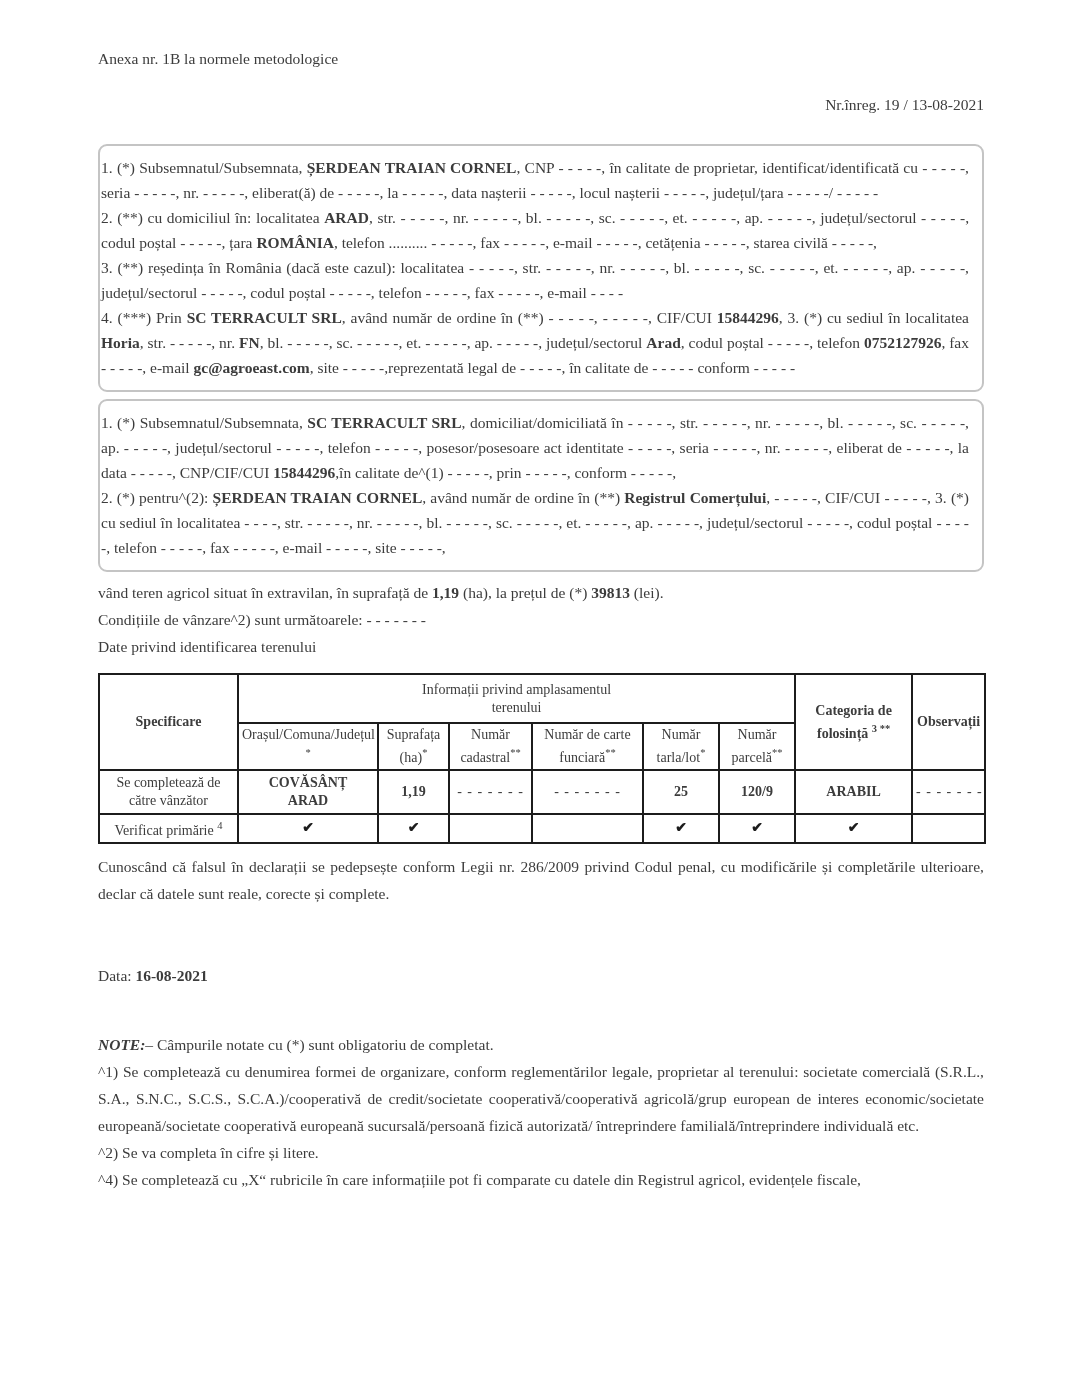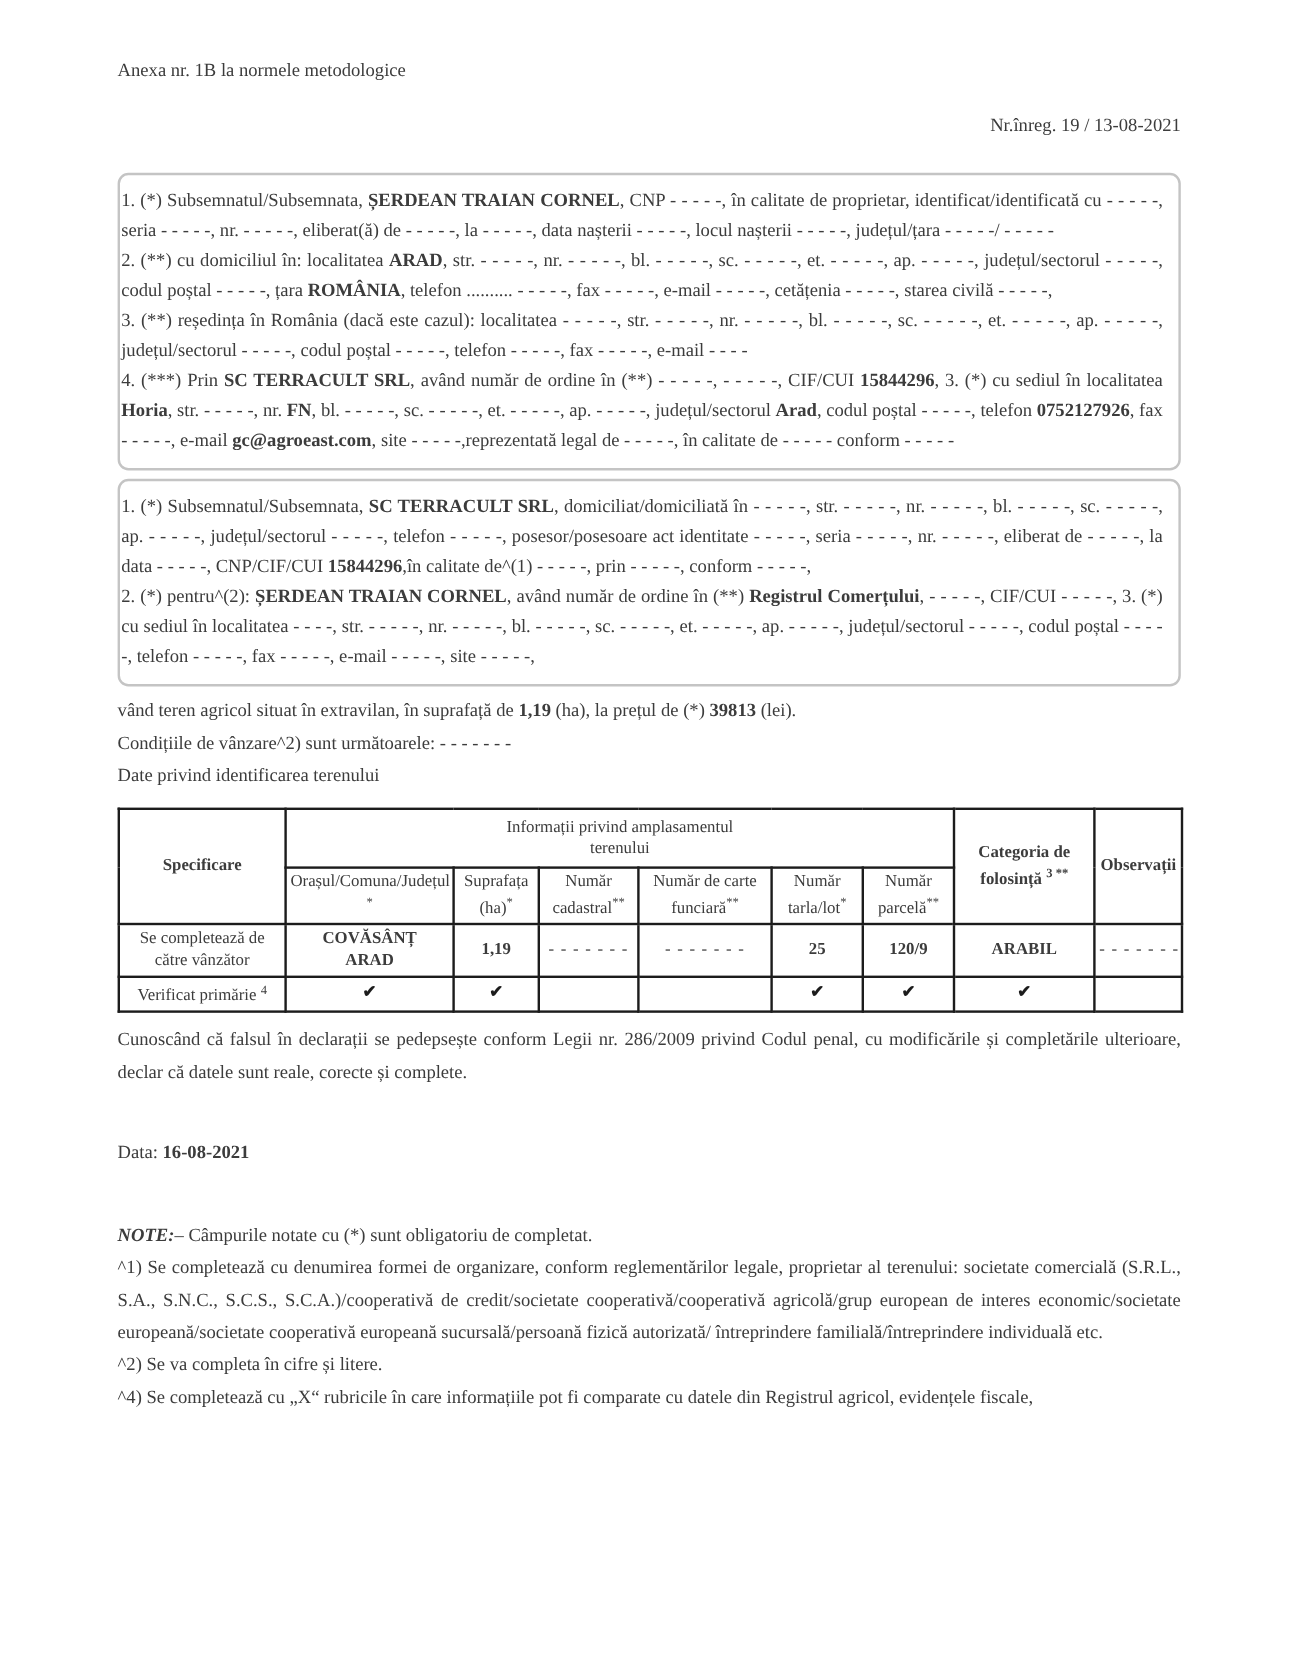--- a/index.html
+++ b/index.html
@@ -38,21 +38,21 @@
   th.sub-hd { font-weight:normal; height:38px; }
   th.sub-hd sup, th.cat-hd sup, .row-label sup { font-size:10.5px; }
   td.val { font-weight:bold; font-size:14.5px; }
   td.dash { font-weight:normal; font-size:13px; letter-spacing:1px; white-space:nowrap; }
   td.multiline { white-space:pre-line; }
   td.row-label { text-align:left; font-weight:normal; font-size:14.5px; padding-left:8px;margin-left:14px; }
   tr.data-row td { height:44px; }
   tr.check-row td { height:29px; }
   td.check { font-weight:bold; font-size:15px; color:#1c1c1c; }
   .legal { margin-top:9px; text-align:justify; line-height:27px; }
-  .dateline { margin-top:45px; }
+  .dateline { margin-top:60px; }
   .notes { margin-top:46px; }
   .notes p { text-align:justify; line-height:27px; }
 </style>
 </head>
 <body>
 
 <div class="page">
 
   <div class="annex">Anexa nr. 1B la normele metodologice</div>
   <div class="reg">Nr.înreg. 19 / 13-08-2021</div>

